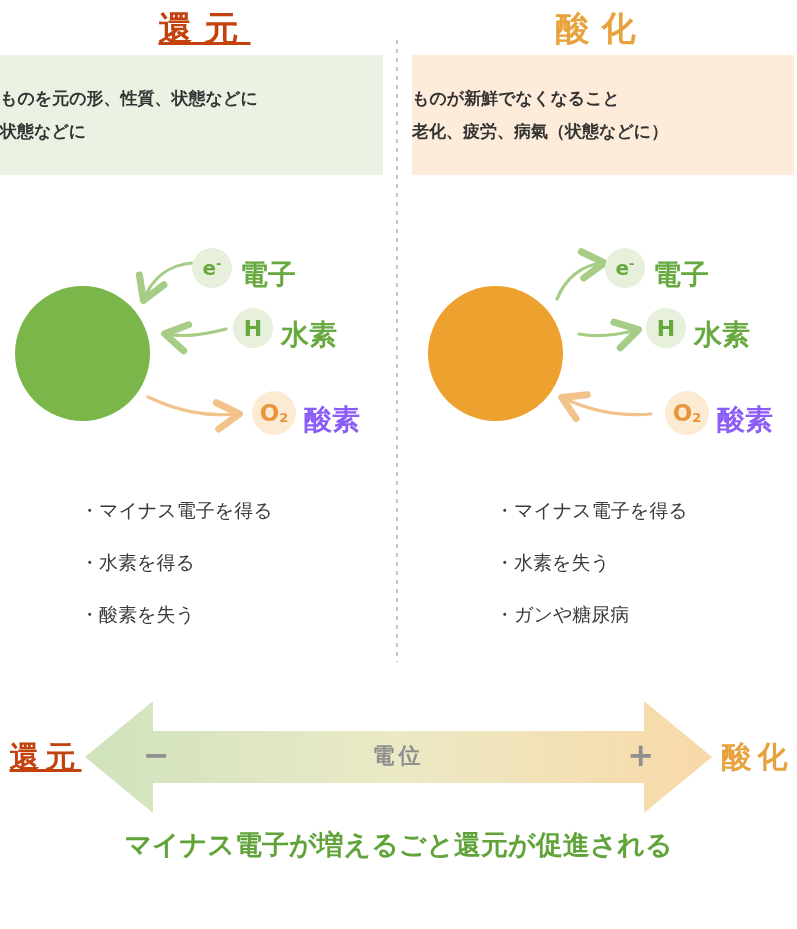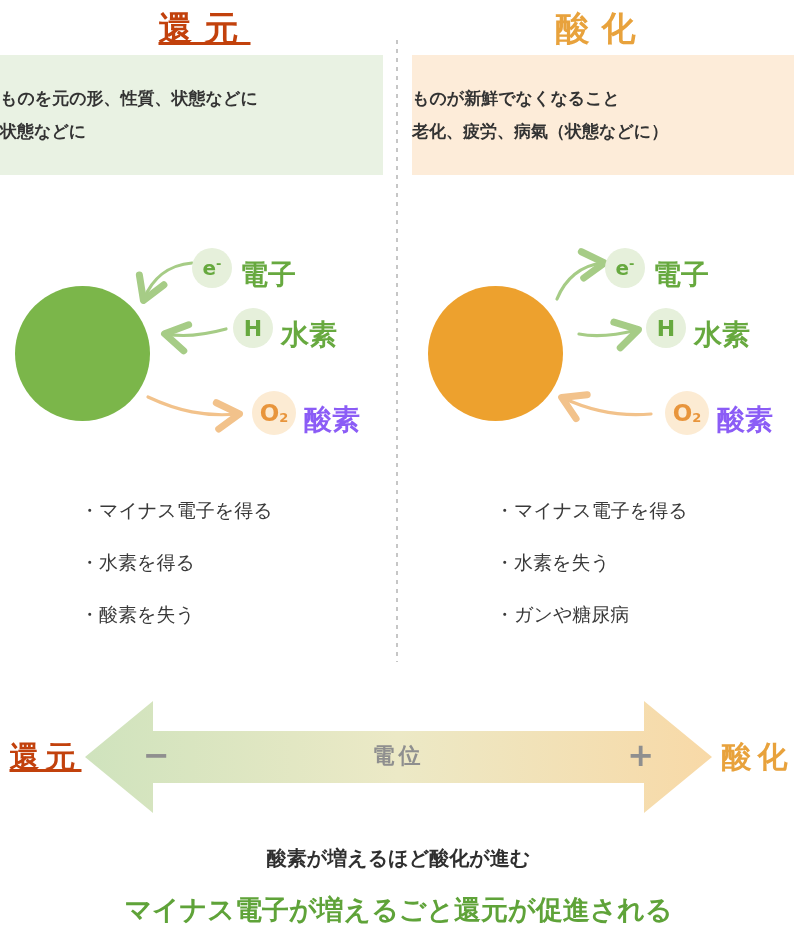--- a/index.html
+++ b/index.html
@@ -193,15 +193,14 @@
         </defs>
         <polygon points="0,60 68,4 68,34 559,34 559,4 627,60 559,116 559,86 68,86 68,116" fill="url(#scaleGrad)"></polygon>
       </svg>
       <span class="sign minus">−</span>
       <span class="center-label">電位</span>
       <span class="sign plus">+</span>
     </div>
     <span class="scale-label orange-text">酸化</span>
   </div>
 
-  <p class="footer1">酸素が増えるほど酸化が進む</p>
   <p class="footer2">マイナス電子が増えるごと還元が促進される</p>
 </div>
 
 </body></html>

